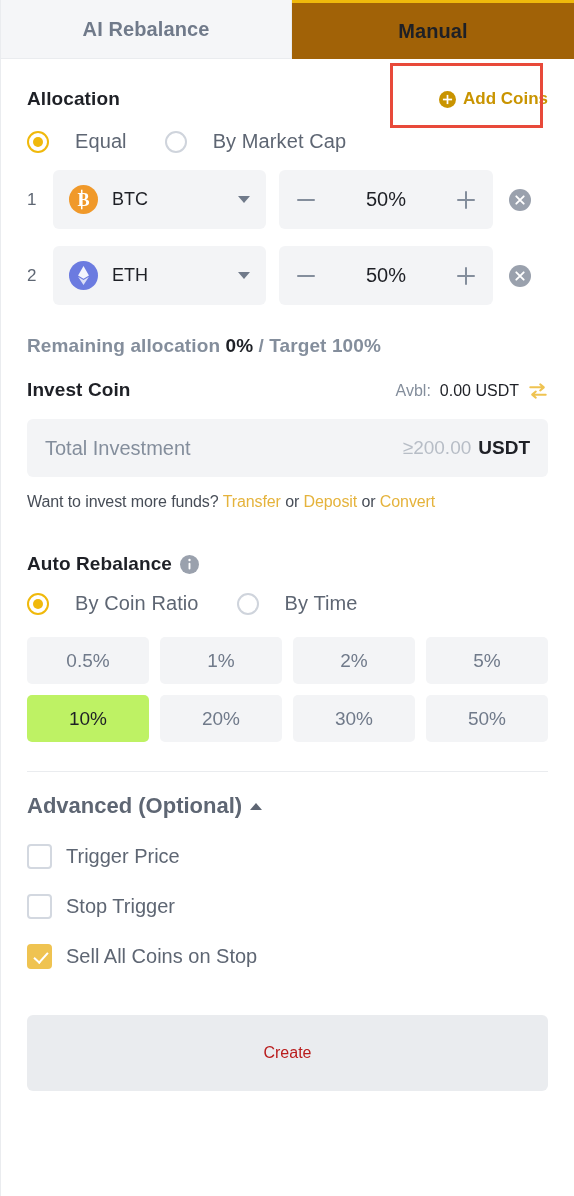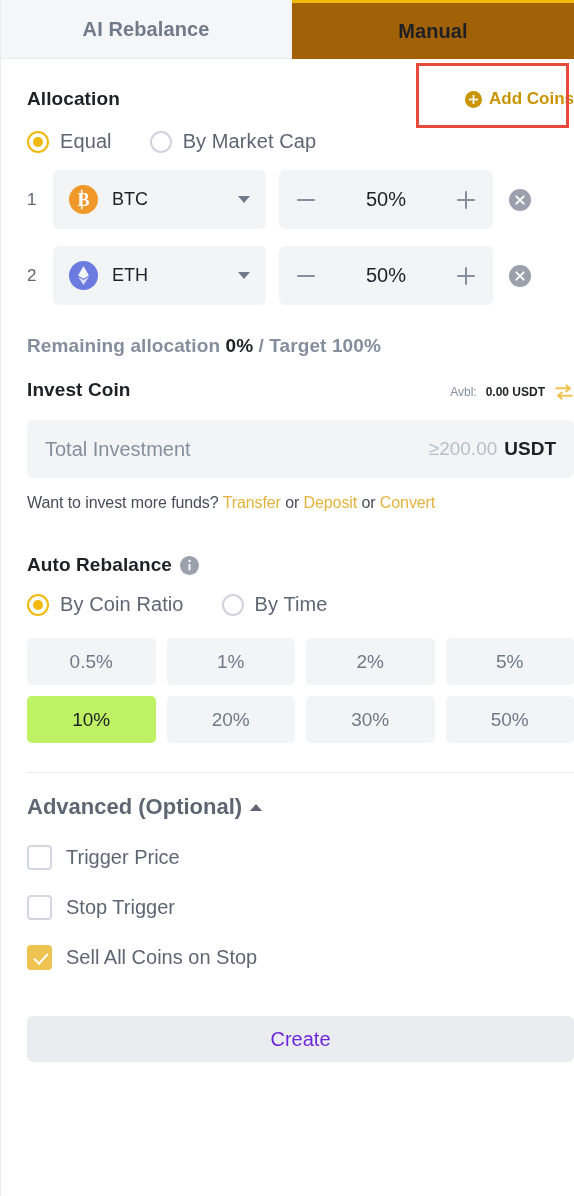--- a/index.html
+++ b/index.html
@@ -46,21 +46,21 @@
   }
   .tab-active {
     flex: 1;
     background: #a16207;
     color: #1e2026;
     font-weight: 700;
     border-top: 3px solid #f0b90b;
   }
 
   
-  .pad { padding-left: 26px; }
+  .pad { padding-left: 26px; padding-right: 26px; }
 
   .section-title {
     font-size: 19px;
     font-weight: 700;
     color: #1e2026;
     letter-spacing: .1px;
   }
 
   
   .alloc-head {
@@ -108,21 +108,21 @@
   
   .radio-row {
     display: flex;
     align-items: center;
     gap: 0px;
     margin-top: 17px;
   }
   .radio-opt {
     display: flex;
     align-items: center;
-    gap: 11px;
+    gap: 26px;
     cursor: pointer;
     user-select: none;
   }
   .radio-opt + .radio-opt { margin-left: 38px; }
   .radio {
     width: 22px; height: 22px;
     border-radius: 50%;
     border: 2px solid #cfd4dc;
     background: #fff;
     flex: none;
@@ -238,27 +238,27 @@
 
   
   .invest-head {
     display: flex;
     align-items: baseline;
     justify-content: space-between;
     margin-top: 22px;
     text-align: center;
   }
   .avbl {
-    font-size: 12px;
+    font-size: 16px;
     color: #848e9c;
     display: flex;
     align-items: center;
     gap: 9px;
   }
-  .avbl b { color: #1e2026; font-weight: 700; }
+  .avbl b { color: #1e2026; font-weight: 400; }
   .swap-icon { width: 20px; height: 20px; display: block; cursor: pointer; }
 
   .invest-input {
     margin-top: 18px;
     height: 58px;
     background: #f3f4f6;
     border-radius: 6px;
     display: flex;
     align-items: center;
     padding: 0 18px;
@@ -378,27 +378,27 @@
     transform: rotate(42deg);
   }
   .check-label {
     font-size: 20px;
     color: #5e6673;
   }
 
   
   .create-btn {
     margin-top: 46px;
-    height: 46px;
+    height: 76px;
     width: 100%;
     background: #eaecef;
-    color: #6d28d9;
+    color: #b91c1c;
     border: none;
     border-radius: 6px;
-    font-size: 20px;
+    font-size: 16px;
     font-family: inherit;
     cursor: not-allowed;
     display: flex;
     align-items: center;
     justify-content: center;
   }
 </style>
 </head>
 <body>
 

